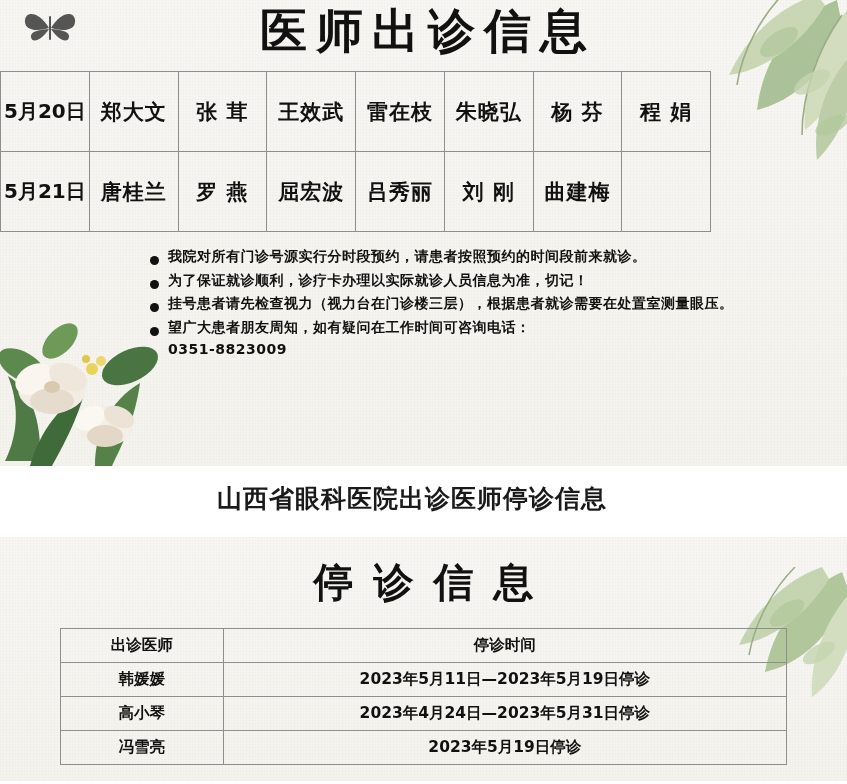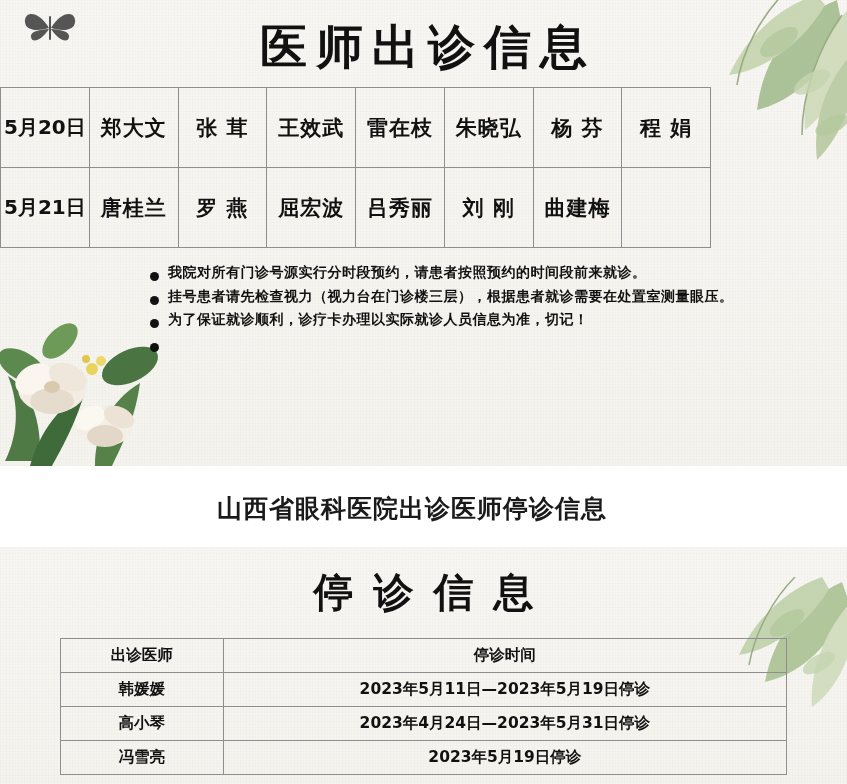--- a/index.html
+++ b/index.html
@@ -26,21 +26,21 @@
   }
   .poster-1 { height: 466px; }
 
   .poster-title {
     text-align: center;
     font-family: "DejaVu Sans", sans-serif;
     font-weight: bold;
     font-size: 47px;
     letter-spacing: 9px;
     color: #111111;
-    padding-top: 16px;
+    padding-top: 0;
     padding-bottom: 8px;
     position: relative;
     z-index: 3;
     text-indent: 9px;
   }
 
   
   .leaves {
     position: absolute;
     top: -10px;
@@ -137,21 +137,21 @@
 
   
   .mid-heading {
     width: 824px;
     background: #ffffff;
     text-align: center;
     font-family: "DejaVu Sans", sans-serif;
     font-weight: bold;
     font-size: 25px;
     color: #1a1a1a;
-    padding: 26px 0 22px 0;
+    padding: 16px 0 22px 0;
     letter-spacing: 1px;
   }
 
   
   .poster-2 {
     height: 244px;
   }
   .poster-title-2 {
     text-align: center;
     font-family: "DejaVu Sans", sans-serif;
@@ -234,28 +234,32 @@
     </tbody>
   </table>
 
   <div class="notes">
     <div class="note-item">
       <span class="note-bullet"></span>
       <span class="note-text">我院对所有门诊号源实行分时段预约，请患者按照预约的时间段前来就诊。</span>
     </div>
     <div class="note-item">
       <span class="note-bullet"></span>
+      <span class="note-text">为了保证就诊顺利，诊疗卡办理以实际就诊人员信息为准，切记！</span>
+    </div>
+    <div class="note-item">
+      <span class="note-bullet"></span>
       <span class="note-text">挂号患者请先检查视力（视力台在门诊楼三层），根据患者就诊需要在处置室测量眼压。</span>
     </div>
     <div class="note-item">
       <span class="note-bullet"></span>
-      <span class="note-text">为了保证就诊顺利，诊疗卡办理以实际就诊人员信息为准，切记！</span>
-    </div>
-    <div class="note-item">
-      <span class="note-bullet"></span>
+      <span class="note-text">
+        <span>望广大患者朋友周知，如有疑问在工作时间可咨询电话：</span><br>
+        <span class="mono-num">0351-8823009</span>
+      </span>
     </div>
   </div>
 
   <svg class="flowers" viewBox="0 0 165 195">
     <g>
       <path d="M5 190 C20 160 18 130 8 105 C30 118 42 148 40 190 Z" fill="#4f7a46"></path>
       <path d="M30 195 C40 160 60 135 85 120 C75 155 60 180 52 195 Z" fill="#3f6b3b"></path>
       <path d="M95 195 C95 160 110 130 140 112 C135 150 120 178 112 195 Z" fill="#56824a"></path>
       <ellipse cx="130" cy="95" rx="30" ry="16" transform="rotate(-25 130 95)" fill="#4a7543"></ellipse>
       <ellipse cx="22" cy="95" rx="26" ry="14" transform="rotate(30 22 95)" fill="#5c8a4e"></ellipse>

